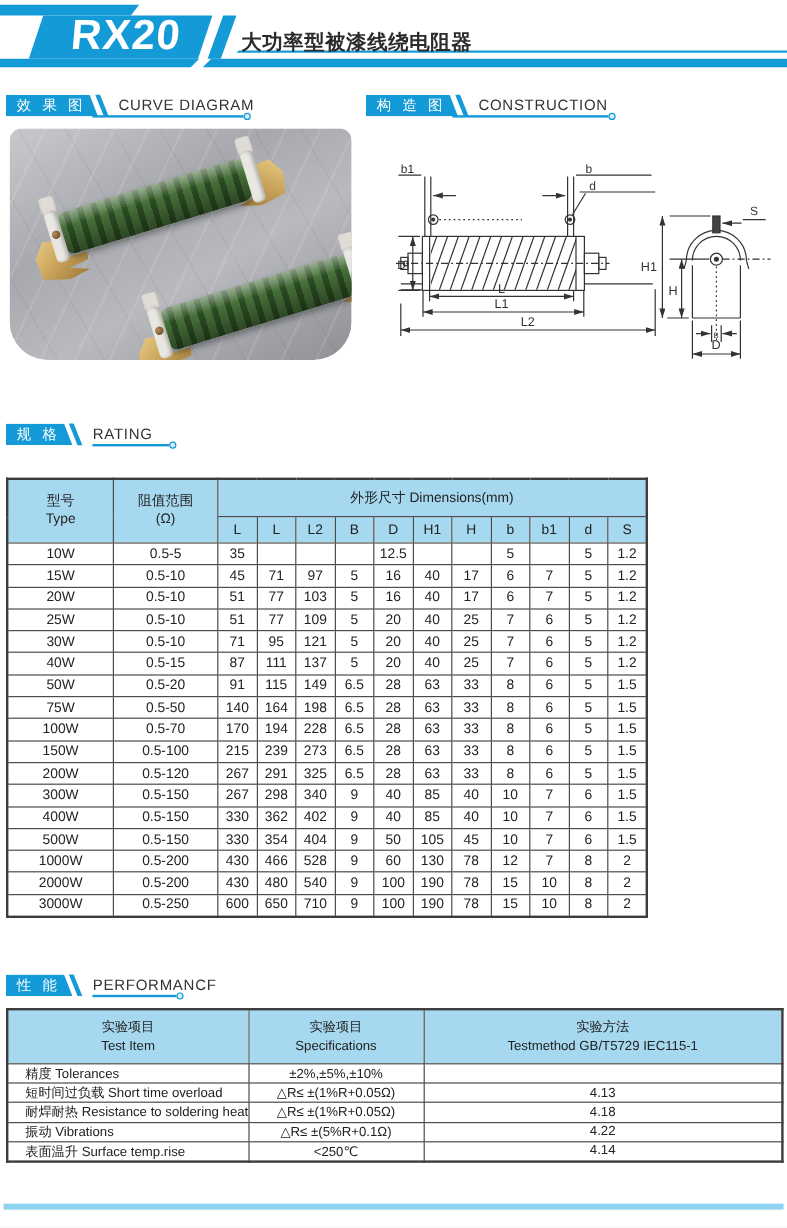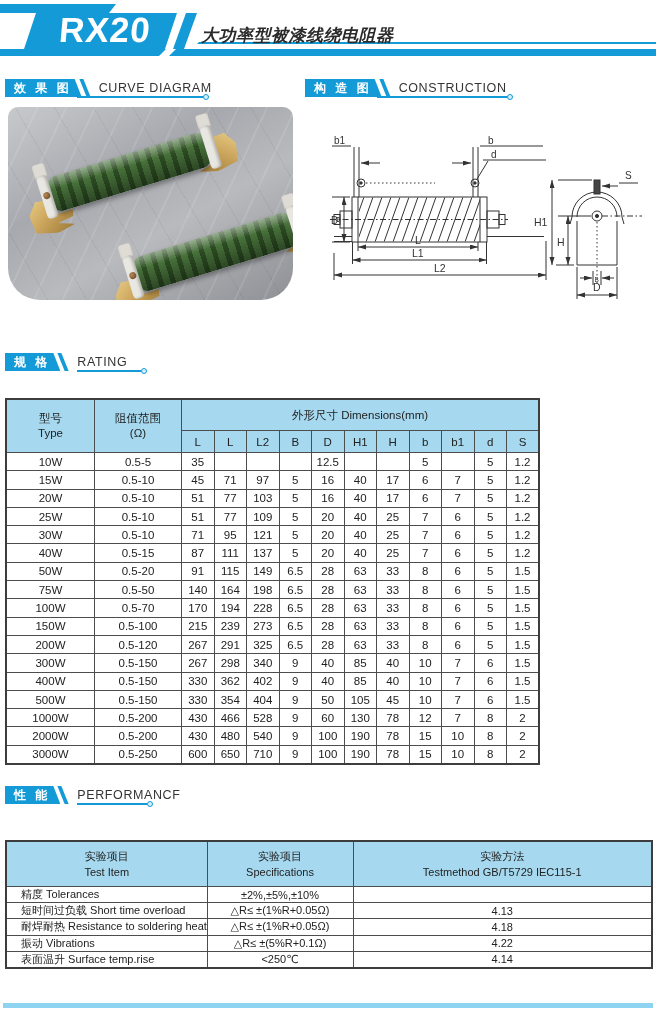--- a/index.html
+++ b/index.html
@@ -4,27 +4,27 @@
 <style>
   html,body{margin:0;padding:0;background:#f4f4f4;}
   #page{position:relative;width:656px;height:1023px;background:#ffffff;overflow:hidden;
         font-family:"Liberation Sans","DejaVu Sans",sans-serif;color:#333;}
 
   
   #banner-svg{position:absolute;left:0;top:0;}
   #model-name{position:absolute;left:40px;top:11px;width:130px;height:38px;line-height:38px;
               text-align:center;color:#fff;font-size:35px;font-weight:bold;letter-spacing:1px;
               transform:skewX(-5deg);}
-  #main-title{position:absolute;left:201px;top:24px;display:flex;align-items:baseline;gap:9px;white-space:nowrap;font-style:italic;}
+  #main-title{position:absolute;left:201px;top:24px;display:flex;align-items:baseline;gap:9px;white-space:nowrap;}
   #main-title .cn{font-size:17px;font-weight:bold;color:#2b2b2b;letter-spacing:0.5px;}
   #main-title .en{font-size:10.5px;color:#555;letter-spacing:0.3px;}
 
   
   .sec{position:absolute;height:18px;display:flex;align-items:center;}
-  .sec-box{background:var(--accent,#149bd7);color:#fff;font-weight:bold;font-size:12px;
+  .sec-box{background:var(--accent,#149bd7);color:#fff;font-weight:normal;font-size:12px;
            letter-spacing:3px;height:18px;line-height:18px;padding:0 10px 0 9px;
            clip-path:polygon(0 0,calc(100% - 7px) 0,100% 100%,0 100%);}
   .sec-slash{width:4px;height:18px;background:var(--accent,#149bd7);transform:skewX(22deg);margin-left:1px;}
   .sec-label{margin-left:12px;font-size:12.5px;color:#333;letter-spacing:0.6px;white-space:nowrap;}
   .sec-line{position:absolute;left:72px;top:17px;height:1.5px;background:var(--accent,#149bd7);}
   .sec-dot{position:absolute;right:-6px;top:-2px;width:4px;height:4px;border-radius:50%;
            border:1px solid var(--accent,#149bd7);background:#d8effa;}
 
   
   #photo{position:absolute;left:8px;top:107px;width:285px;height:193px;overflow:hidden;
@@ -117,21 +117,21 @@
 
   <div class="sec" style="left:5px;top:353px">
     <span class="sec-box"><span>规 格</span></span>
     <span class="sec-slash"></span>
     <span class="sec-label">RATING</span>
     <span class="sec-line" style="width:64px">
         <span class="sec-dot"></span>
       </span>
   </div>
 
-  <div class="sec" style="left:5px;top:786px">
+  <div class="sec" style="left:5px;top:812px">
     <span class="sec-box"><span>性 能</span></span>
     <span class="sec-slash"></span>
     <span class="sec-label">PERFORMANCF</span>
     <span class="sec-line" style="width:70px">
         <span class="sec-dot"></span>
       </span>
   </div>
 
   <div id="photo">
     <div class="res" style="left:26px;top:42px">

